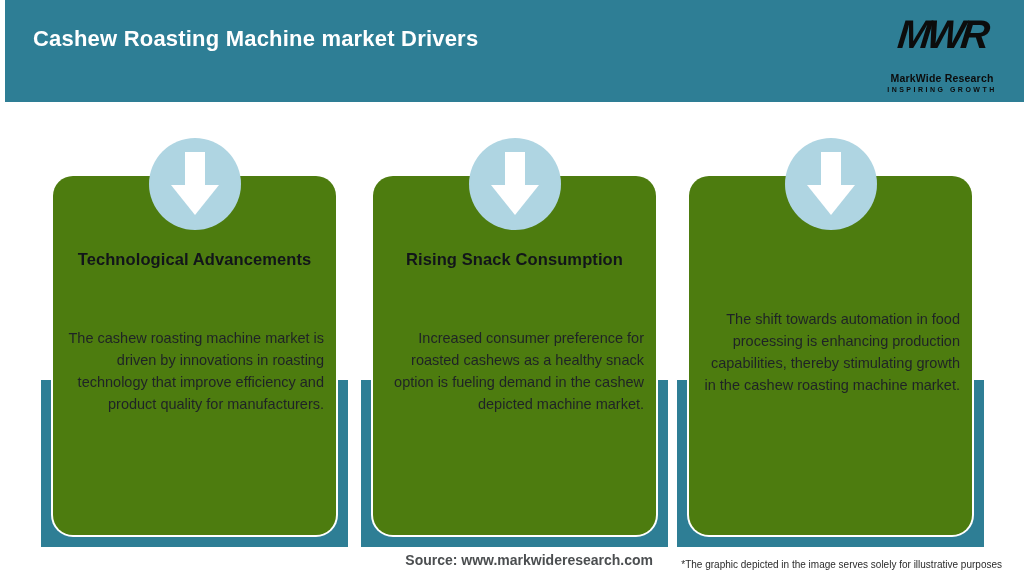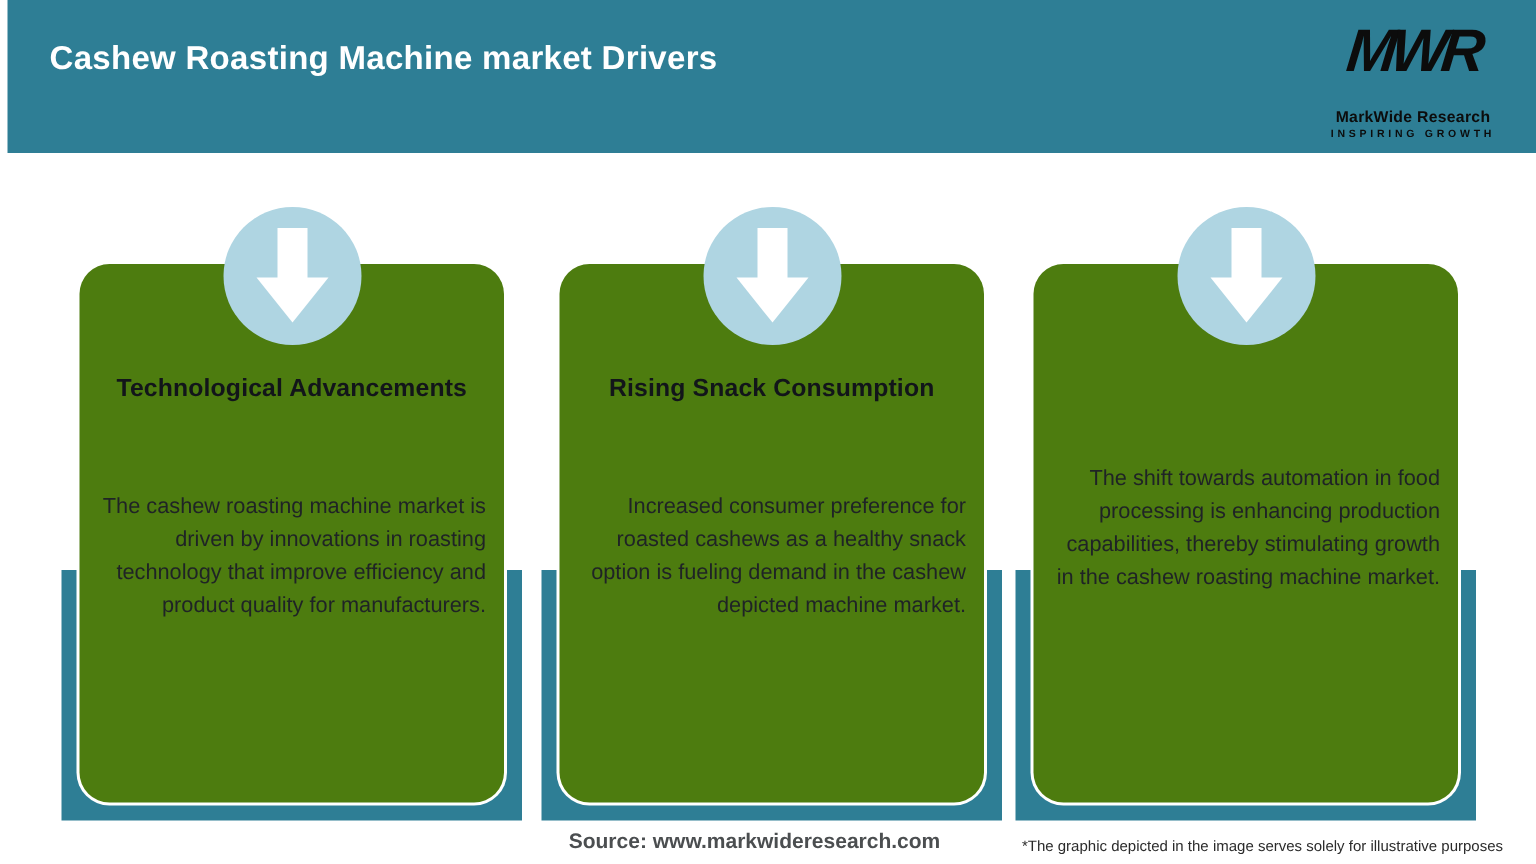--- a/index.html
+++ b/index.html
@@ -55,21 +55,21 @@
   }
   .badge {
     position:absolute; top:8px; left:50%; transform:translateX(-50%);
     width:92px; height:92px; border-radius:50%;
     background:#afd5e2; display:flex; align-items:center; justify-content:center;
   }
   .badge svg { display:block; }
 
   
   .source {
-    position:absolute; left:353px; top:552px; width:300px; text-align:center;
+    position:absolute; left:353px; top:552px; width:300px; text-align:right;
     font-size:14px; font-weight:bold; color:#4b4e50;
   }
   .disclaimer {
     position:absolute; right:22px; top:559px;
     font-size:10px; color:#2b2b2b;
   }
 </style>
 </head>
 <body>
 

